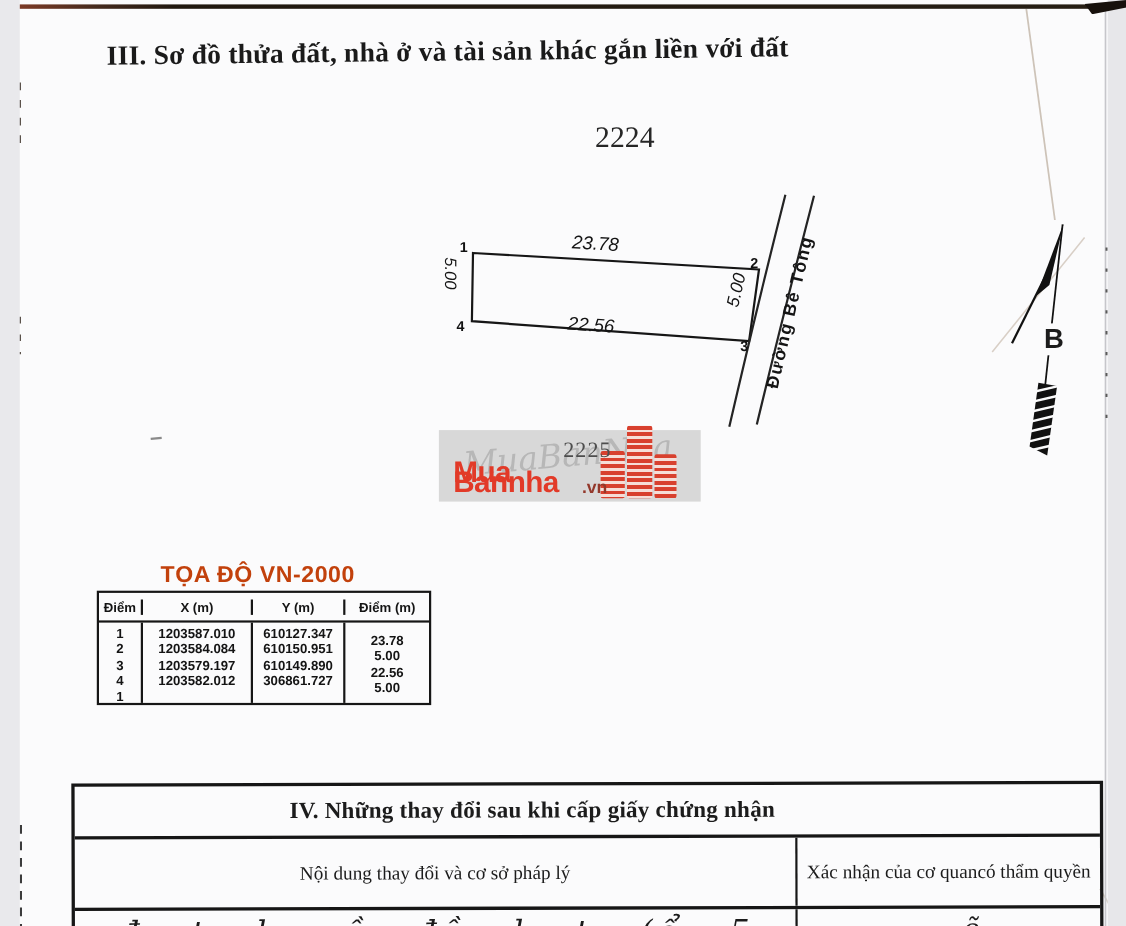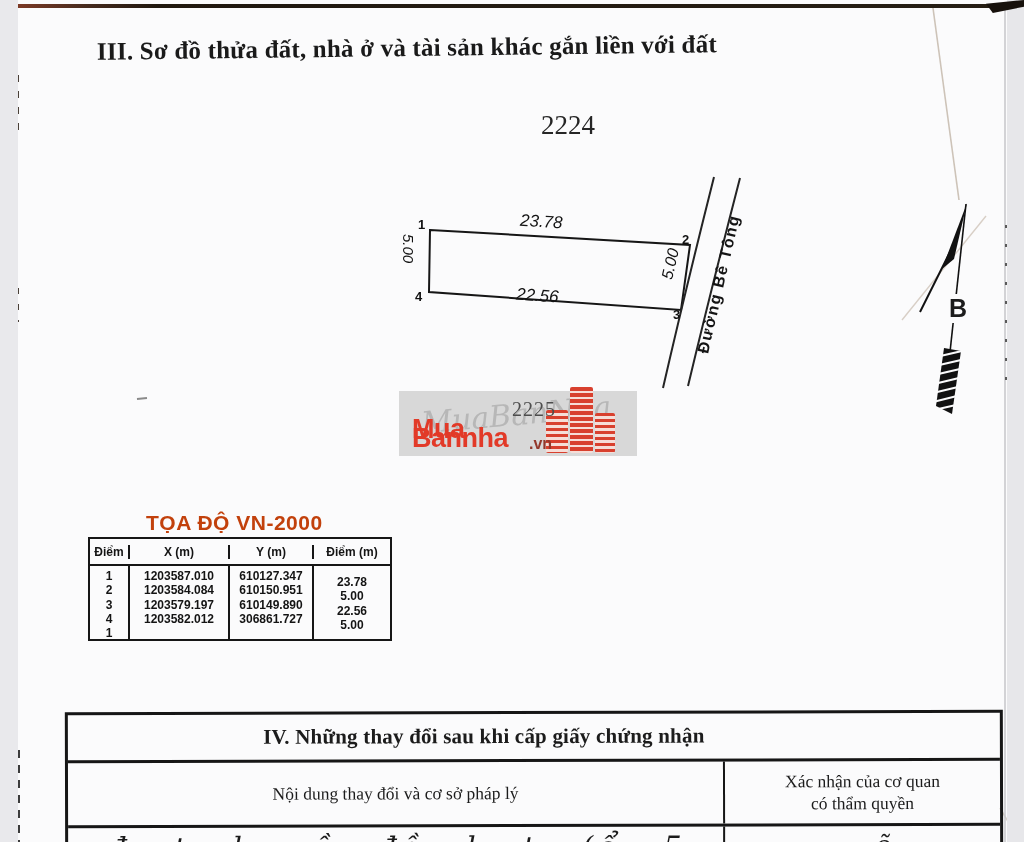--- a/index.html
+++ b/index.html
@@ -64,21 +64,21 @@
   .ctab .bcol.canh{padding-top:9px;}
 
   
   .s4{position:absolute;left:65px;top:711px;width:938px;height:140px;border:3px solid #161616;
       box-sizing:border-box;z-index:2;transform:rotate(-0.15deg);}
   .s4-head{height:45px;display:flex;align-items:center;justify-content:center;border-bottom:3px solid #161616;}
   .s4-head span{font-size:21px;font-weight:bold;transform:translateX(-50px);letter-spacing:.2px;}
   .s4-row2{display:flex;height:62px;border-bottom:3px solid #161616;}
   .s4-cl{width:657px;box-sizing:border-box;border-right:2.5px solid #161616;display:flex;
          align-items:center;justify-content:center;font-size:17.5px;}
-  .s4-cr{flex:1;display:flex;flex-direction:column;align-items:center;justify-content:center;
+  .s4-cr{flex:1;display:flex;flex-direction:row;align-items:center;justify-content:center;
          font-size:17.5px;line-height:22px;}
   .s4-row3{display:flex;height:27px;}
   .s4-r3l{width:657px;box-sizing:border-box;border-right:2.5px solid #161616;overflow:hidden;}
   .s4-r3l span{display:block;font-family:"DejaVu Serif",serif;font-style:italic;font-size:29px;
                padding:3px 0 0 40px;word-spacing:28px;letter-spacing:5px;white-space:nowrap;color:#1b1b1b;}
   .s4-r3r{flex:1;overflow:hidden;}
   .s4-r3r span{display:block;font-family:"DejaVu Serif",serif;font-style:italic;font-size:26px;
                padding:4px 0 0 150px;color:#1b1b1b;}
 </style>
 </head>

